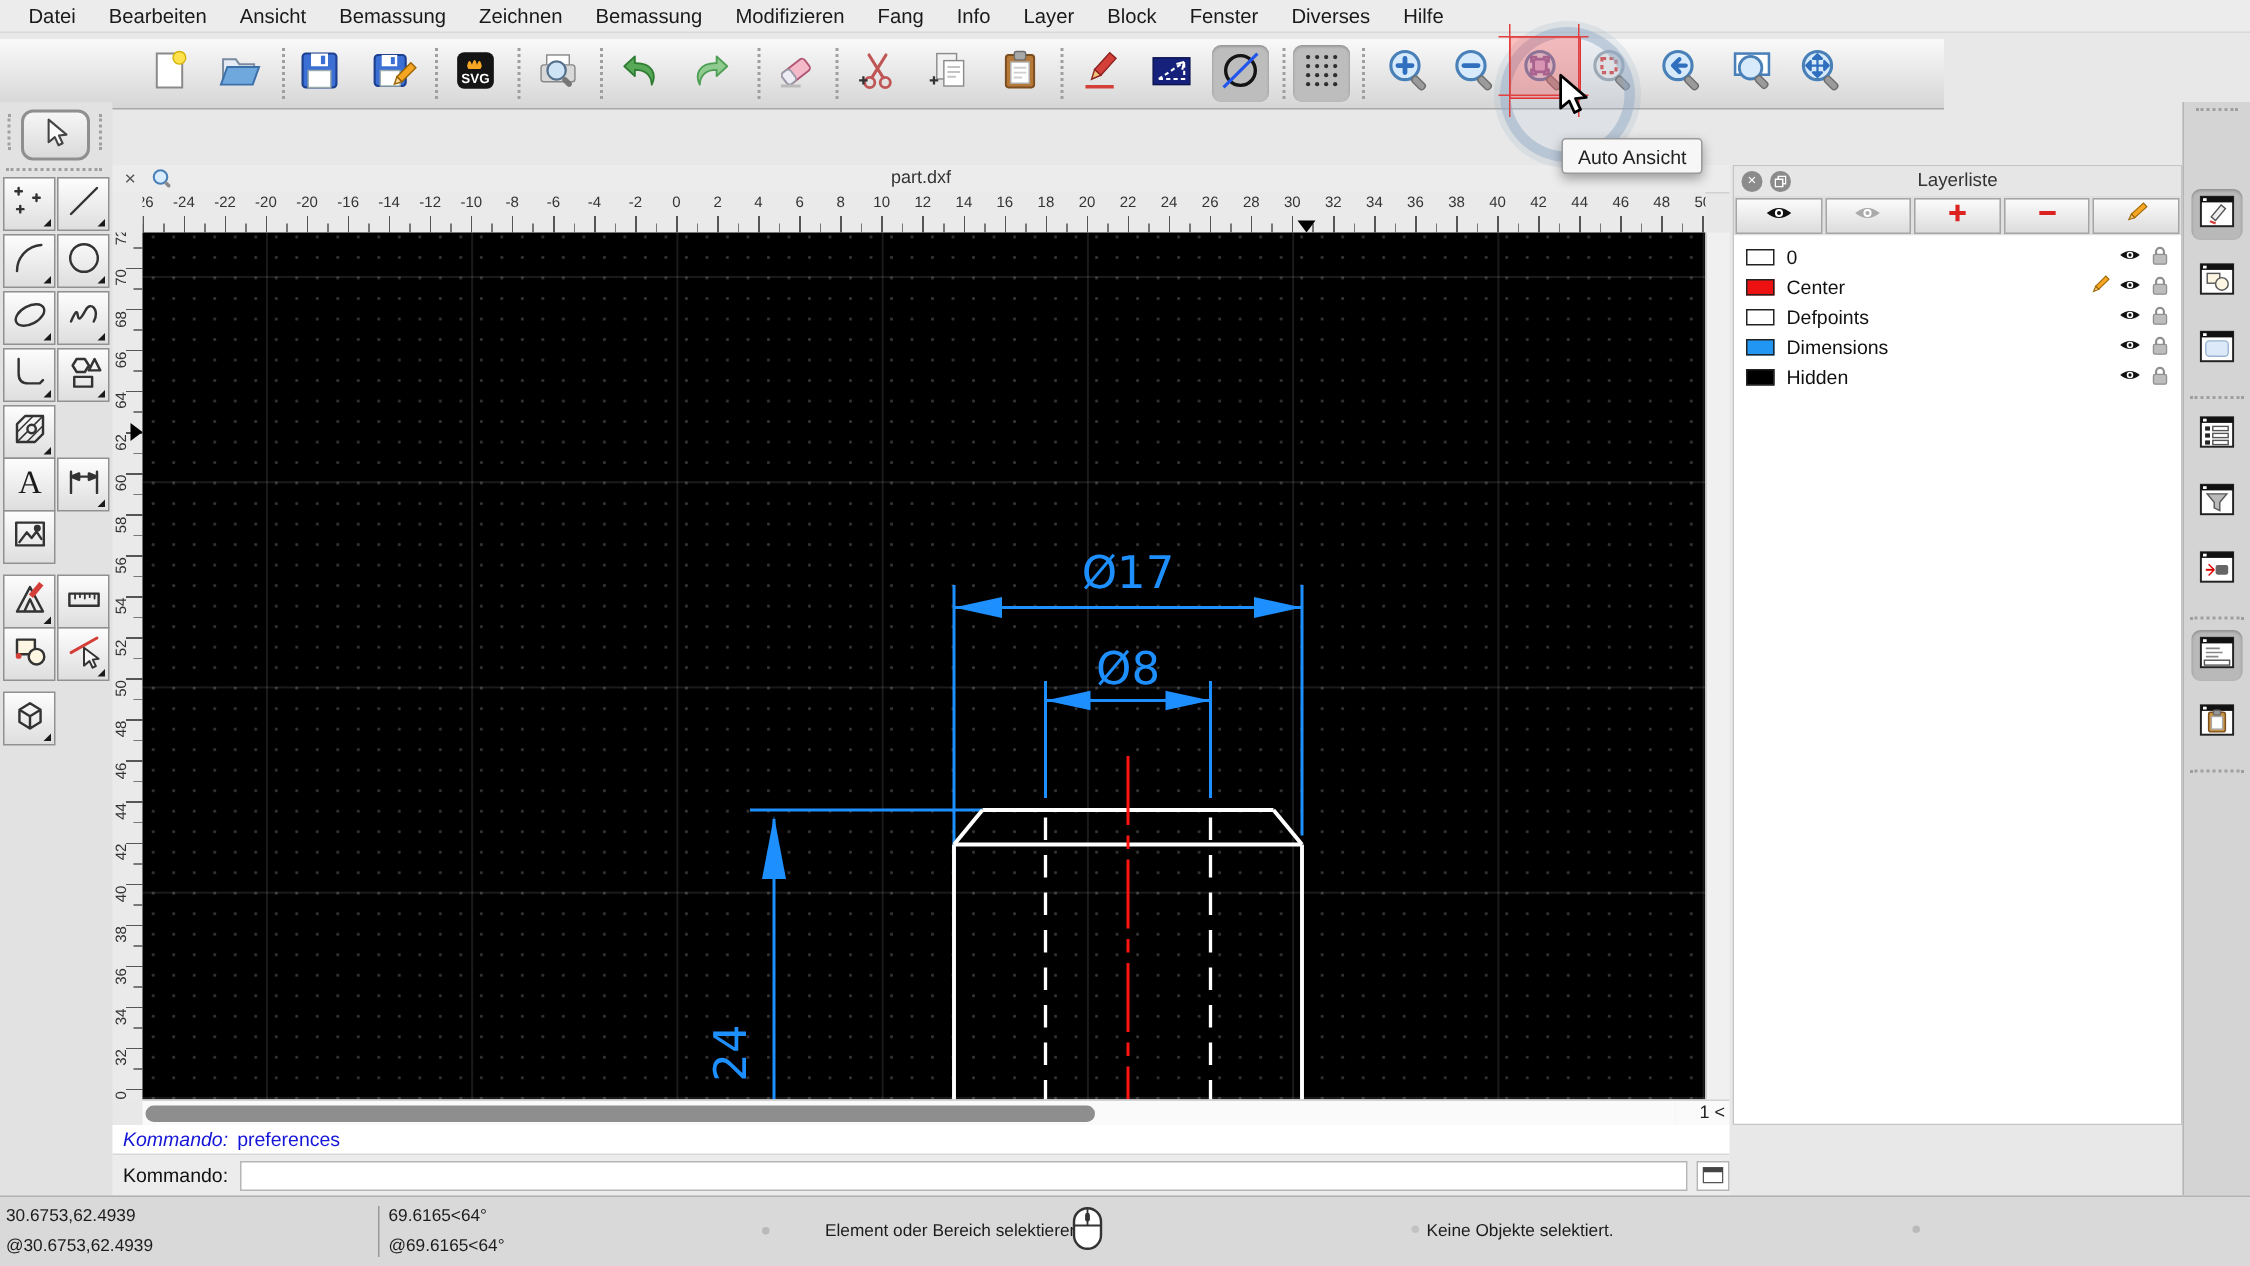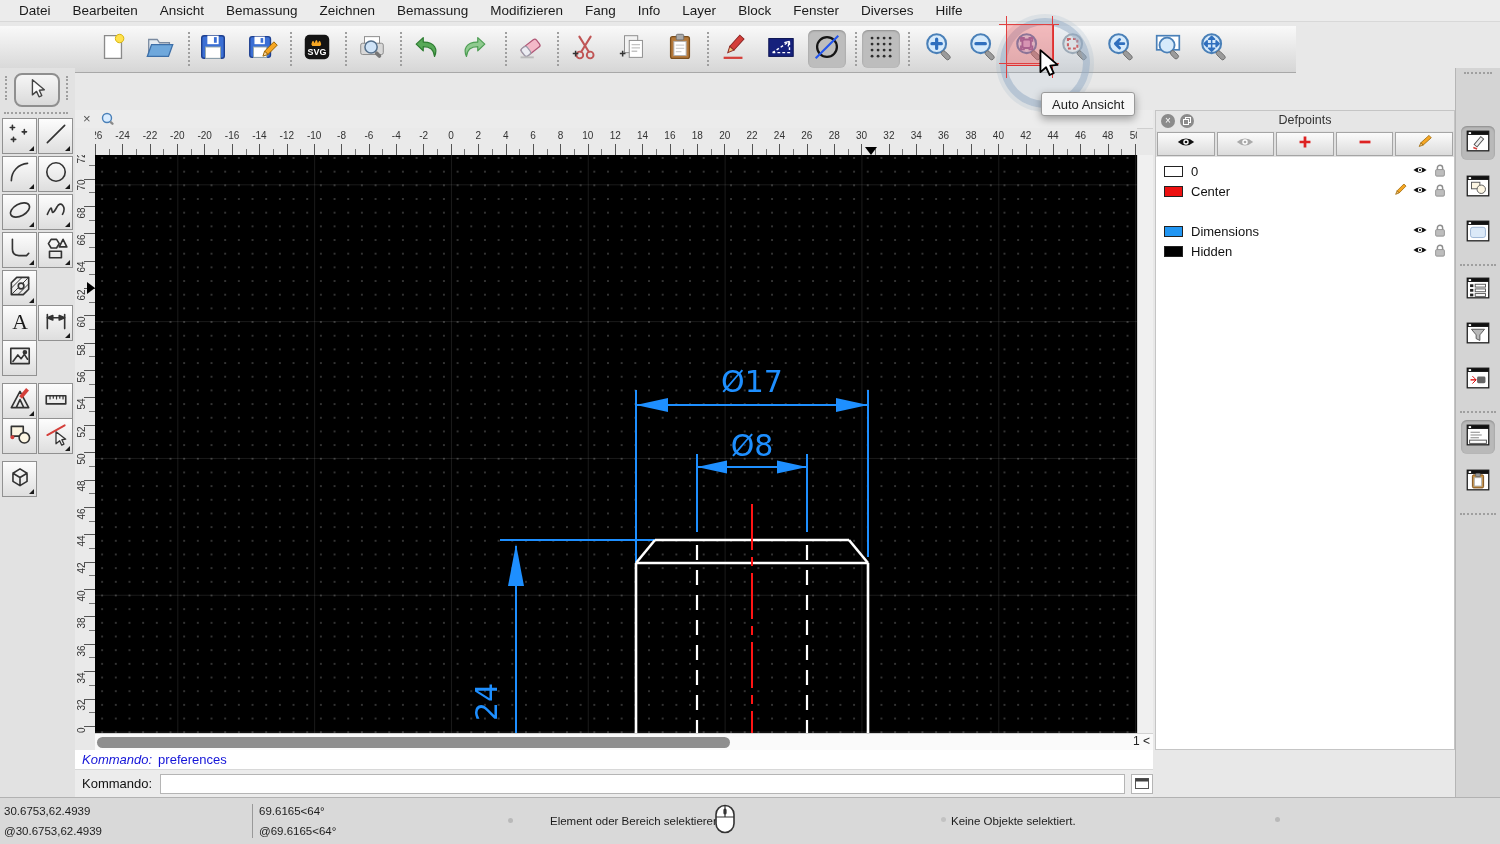--- a/index.html
+++ b/index.html
@@ -440,20 +440,21 @@
     </div>
 
   <div id="tabbar" class="abs">
     <div id="tab-close" class="abs">×</div>
     <div id="tab-icon" class="abs">
       <svg viewBox="0 0 14 14">
           <circle cx="6" cy="6" r="4.5" fill="#d9ecff" stroke="#4a80b8" stroke-width="1.4"></circle>
           <rect x="9" y="9" width="4.5" height="2.4" rx="1.2" transform="rotate(45 10 10)" fill="#8a8a8a"></rect>
         </svg>
     </div>
+    <div id="tab-title" class="abs">part.dxf</div>
   </div>
 
   <div id="ruler-corner" class="abs"></div>
   <div id="h-ruler" class="abs">
     <div class="minor"></div>
     <div class="major"></div>
     <div id="h-marker" style="left: 775.761px;"></div>
   <span class="hlab" style="left:0.2px">-26</span>
       <span class="hlab" style="left:27.6px">-24</span>
       <span class="hlab" style="left:55.0px">-22</span>
@@ -575,21 +576,21 @@
 
   <div id="layer-panel" class="abs">
     <div id="lp-header">
       <div class="lp-circle" style="left:5px">×</div>
       <div class="lp-circle" style="left:24px">
         <svg width="8" height="8" viewBox="0 0 8 8" style="margin-top:3px">
             <rect x="2.5" y="0.5" width="5" height="5" fill="none" stroke="#fff"></rect>
             <rect x="0.5" y="2.5" width="5" height="5" fill="#8b8b8b" stroke="#fff"></rect>
           </svg>
       </div>
-      <div id="lp-title">Defpoints</div>
+      <div id="lp-title">Layerliste</div>
     </div>
     <div id="lp-toolbar">
         <div class="lp-btn">
           <span><svg viewBox="0 0 22 16">
               <path d="M2 8 Q11 0.5 20 8 Q11 15.5 2 8 Z" fill="#111"></path>
               <circle cx="11" cy="8" r="3" fill="#fff"></circle>
               <circle cx="11" cy="8" r="1.5" fill="#111"></circle>
             </svg></span>
         </div>
         <div class="lp-btn">
@@ -637,20 +638,35 @@
         <div class="lp-row" style="top:24px">
     <span class="swatch" style="background:#EE1111"></span>
     <span>Center</span>
     <span class="lp-right">
             <span><svg width="16" height="14" viewBox="0 0 18 16">
                 <g transform="rotate(45 9 8)">
                   <rect x="7.3" y="0" width="3.4" height="11" fill="#f6a623" stroke="#9a6400" stroke-width="0.8"></rect>
                   <path d="M7.3 11 h3.4 l-1.7 4 z" fill="#f0c27a" stroke="#9a6400" stroke-width="0.8"></path>
                 </g>
               </svg></span>
+      <span><svg width="17" height="13" viewBox="0 0 22 16">
+                <path d="M2 8 Q11 0.5 20 8 Q11 15.5 2 8 Z" fill="#111"></path>
+                <circle cx="11" cy="8" r="3" fill="#fff"></circle>
+                <circle cx="11" cy="8" r="1.5" fill="#111"></circle>
+              </svg></span>
+      <span><svg width="15" height="13" viewBox="0 0 18 16">
+                <rect x="4" y="7.5" width="10" height="7.5" rx="1.2" fill="#bdbdbd" stroke="#8f8f8f"></rect>
+                <path d="M6 7.5 V5.5 a3 3 0 0 1 6 0 V7.5" fill="none" stroke="#8f8f8f" stroke-width="1.7"></path>
+              </svg></span>
+    </span>
+        </div>
+        <div class="lp-row" style="top:44px">
+    <span class="swatch" style="background:#FFFFFF"></span>
+    <span>Defpoints</span>
+    <span class="lp-right">
       <span><svg width="17" height="13" viewBox="0 0 22 16">
                 <path d="M2 8 Q11 0.5 20 8 Q11 15.5 2 8 Z" fill="#111"></path>
                 <circle cx="11" cy="8" r="3" fill="#fff"></circle>
                 <circle cx="11" cy="8" r="1.5" fill="#111"></circle>
               </svg></span>
       <span><svg width="15" height="13" viewBox="0 0 18 16">
                 <rect x="4" y="7.5" width="10" height="7.5" rx="1.2" fill="#bdbdbd" stroke="#8f8f8f"></rect>
                 <path d="M6 7.5 V5.5 a3 3 0 0 1 6 0 V7.5" fill="none" stroke="#8f8f8f" stroke-width="1.7"></path>
               </svg></span>
     </span>

